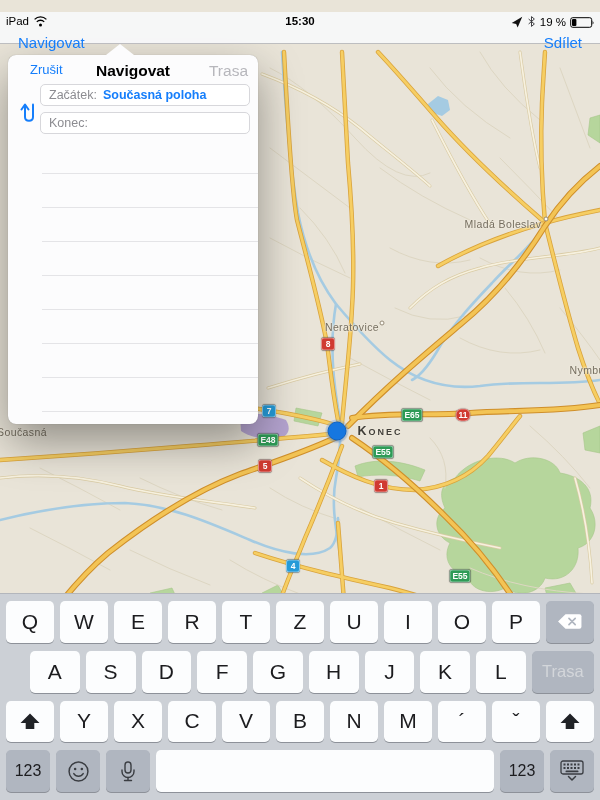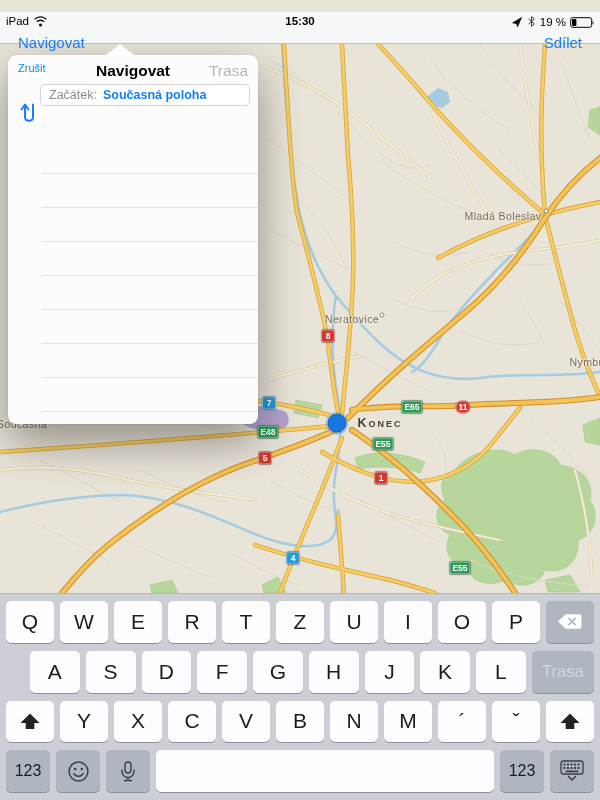--- a/index.html
+++ b/index.html
@@ -1,21 +1,21 @@
 <!DOCTYPE html>
 <html><head>
 <meta charset="utf-8">
 <style>
   html,body{margin:0;padding:0;background:#555;}
   *{box-sizing:border-box;}
   .screen{position:relative;width:600px;height:800px;overflow:hidden;margin:0 auto;
     font-family:"Liberation Sans",sans-serif;background:#e9e4d8;-webkit-font-smoothing:antialiased;}
 
   
-  .map{position:absolute;top:0;left:0;width:600px;height:593px;}
+  .map{position:absolute;top:8px;left:0;width:600px;height:593px;}
   .map svg{position:absolute;top:0;left:0;}
   .map-overlay{position:absolute;top:0;left:0;width:600px;height:593px;}
   .city-label{position:absolute;transform:translate(-50%,-50%);white-space:nowrap;
     font-size:10.5px;letter-spacing:.4px;color:#756e60;
     text-shadow:0 0 2px #f1ecdf,0 0 2px #f1ecdf,0 0 3px #f1ecdf;}
   .city-marker{position:absolute;width:5px;height:5px;border-radius:50%;background:#fdfbf4;
     border:1.5px solid #958b79;transform:translate(-50%,-50%);}
   .capital-label{position:absolute;transform:translate(-50%,-50%);white-space:nowrap;
     font-size:12.5px;font-weight:bold;font-variant:small-caps;letter-spacing:2px;color:#403e39;
     text-shadow:0 0 2px #f1ecdf,0 0 3px #f1ecdf;}
@@ -47,21 +47,21 @@
   .search-wrap input::placeholder{color:#75797f;opacity:1;}
 
   
   .popover{position:absolute;left:8px;top:55px;width:250px;height:369px;z-index:25;
     background:#fcfcfd;border-radius:8px;
     box-shadow:0 18px 45px rgba(0,0,0,.38),0 0 1px rgba(0,0,0,.3);}
   .popover-arrow{position:absolute;left:98px;top:-11px;width:0;height:0;
     border-left:14px solid transparent;border-right:14px solid transparent;
     border-bottom:11px solid #fcfcfd;}
   .pop-header{position:absolute;top:0;left:0;right:0;height:30px;}
-  .pop-cancel{position:absolute;left:10px;top:7px;font-size:11px;color:#157efb;cursor:pointer;}
+  .pop-cancel{position:absolute;left:22px;top:7px;font-size:13px;color:#157efb;cursor:pointer;}
   .pop-title{position:absolute;left:0;right:0;top:7px;text-align:center;font-size:15.5px;font-weight:bold;color:#000;}
   .pop-route{position:absolute;right:10px;top:7px;font-size:15.5px;color:#b7b7bc;}
   .swap-btn{position:absolute;left:10px;top:40px;width:22px;height:34px;display:flex;
     align-items:center;justify-content:center;cursor:pointer;}
   .fieldcol{position:absolute;left:32px;right:8px;top:29px;}
   .field{height:22px;border:1px solid #d7d7db;border-radius:5px;background:#fff;
     display:flex;align-items:center;padding:0 8px;font-size:12.5px;margin-bottom:6px;}
   .field .flabel{color:#8c8c91;margin-right:6px;}
   .field .fvalue{color:#157efb;font-weight:bold;}
   .pop-rows{position:absolute;left:0;right:0;top:85px;height:272px;overflow:hidden;}
@@ -301,20 +301,24 @@
         <path d="M5 8 L5 18 C5 23 13 23 13 18 L13 8" stroke="#157efb" stroke-width="2" fill="none" stroke-linecap="round"></path>
         <path d="M1.5 10.5 L5 5.5 L8.5 10.5" stroke="#157efb" stroke-width="2" fill="none" stroke-linecap="round" stroke-linejoin="round"></path>
         <path d="M13 8 L13 5.5" stroke="#157efb" stroke-width="2" stroke-linecap="round"></path>
       </svg>
     </div>
     <div class="fieldcol">
       <div class="field">
         <span class="flabel">Začátek:</span>
         <span class="fvalue">Současná poloha</span>
       </div>
+      <div class="field">
+        <span class="flabel">Konec:</span>
+        <span class="fvalue"></span>
+      </div>
     </div>
     <div class="pop-rows">
       <div class="pop-row"></div>
       <div class="pop-row"></div>
       <div class="pop-row"></div>
       <div class="pop-row"></div>
       <div class="pop-row"></div>
       <div class="pop-row"></div>
       <div class="pop-row"></div>
       <div class="pop-row"></div>

